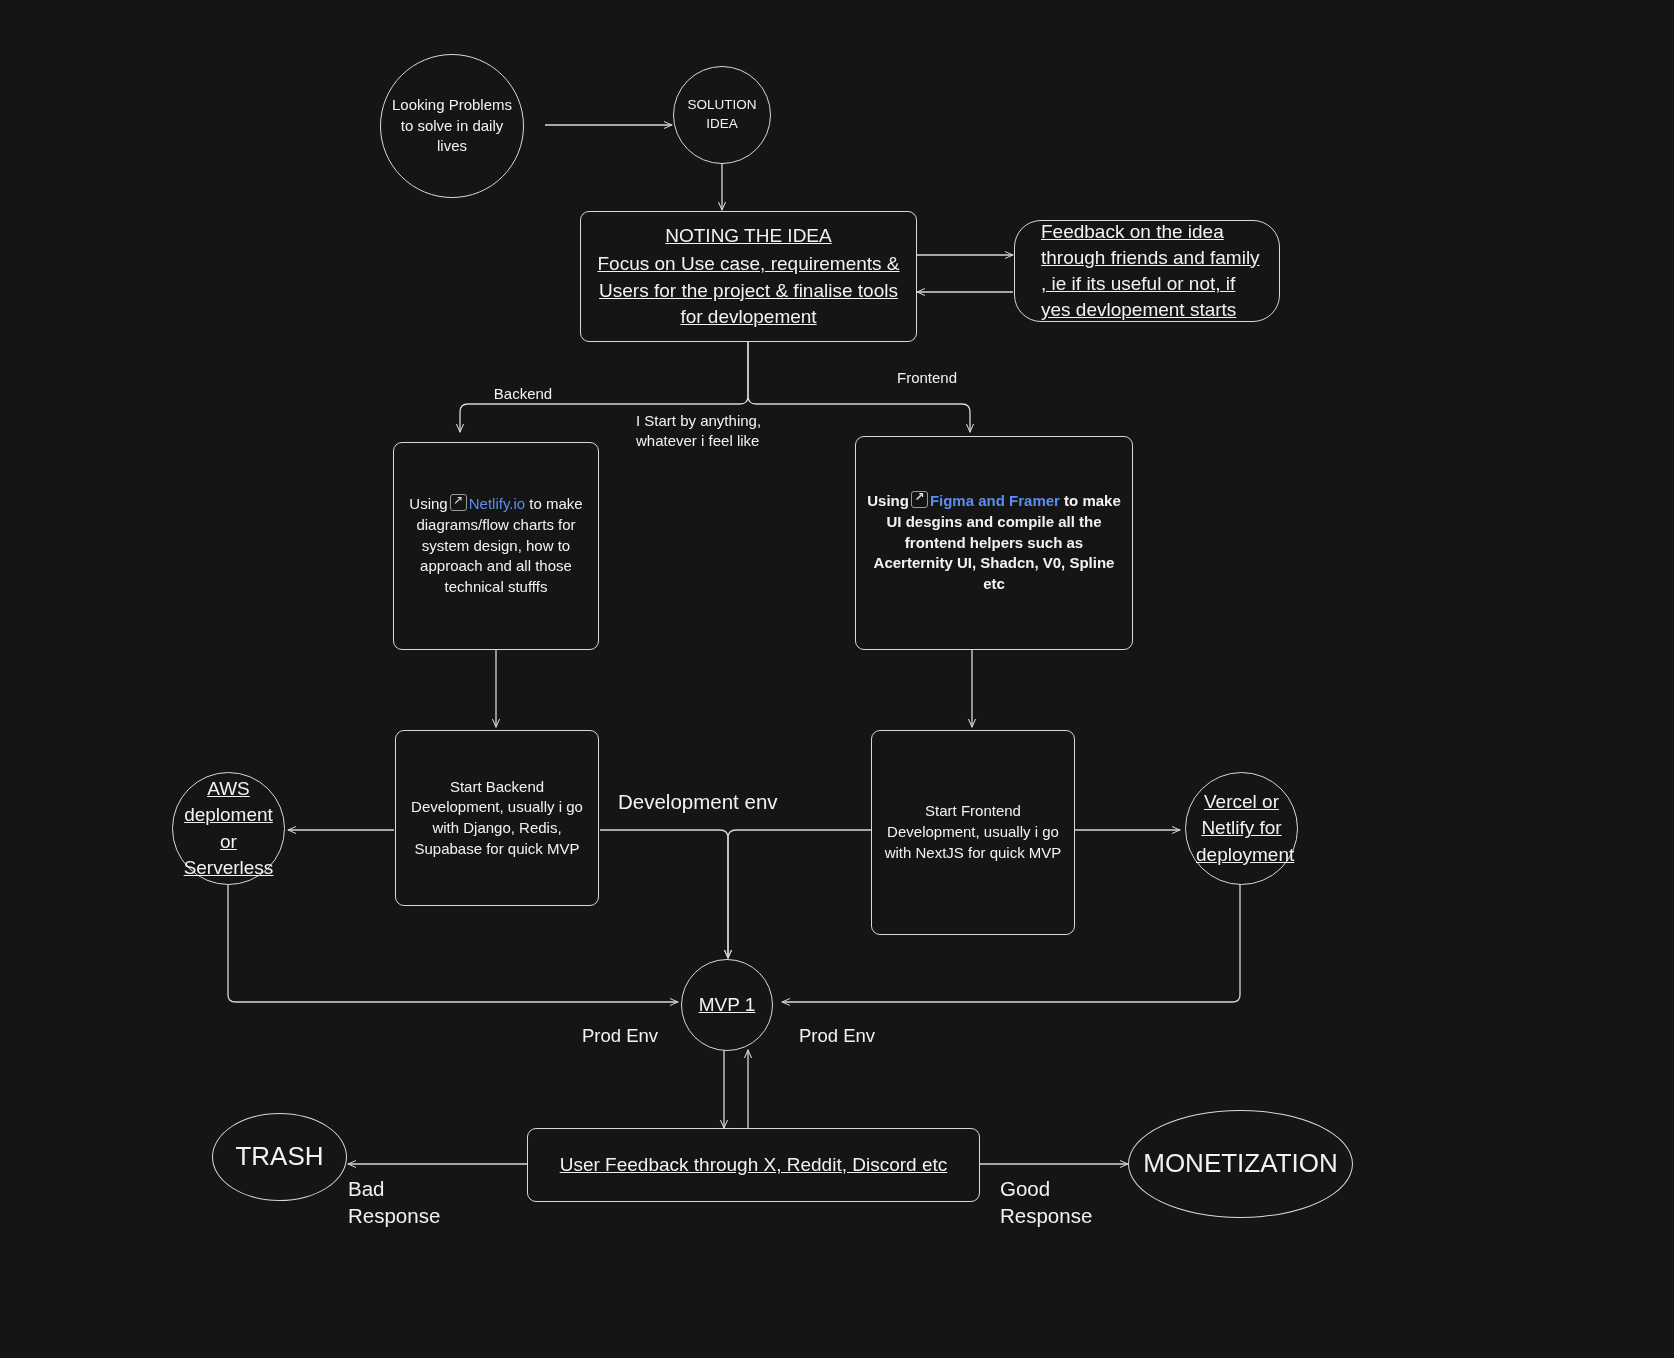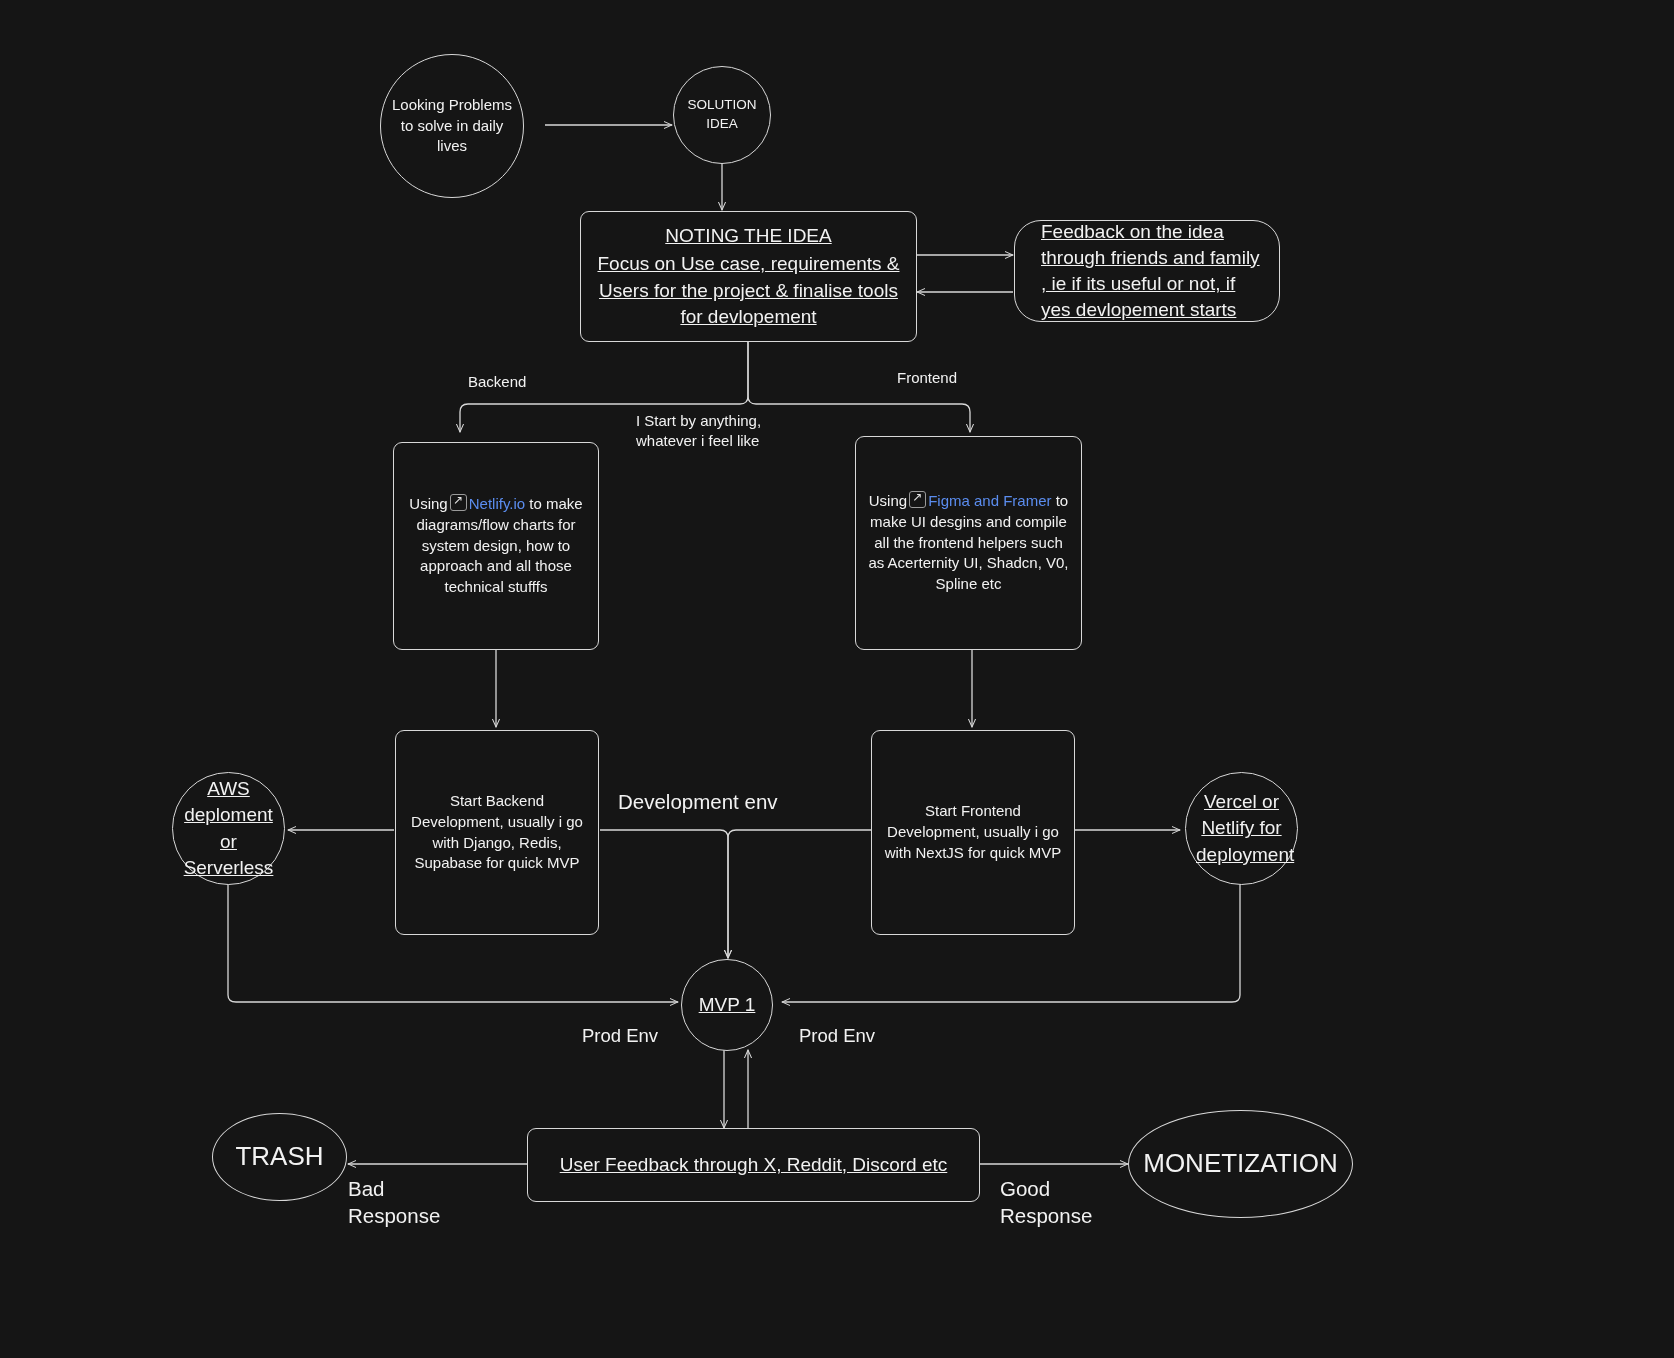--- a/index.html
+++ b/index.html
@@ -142,28 +142,28 @@
     <span class="inner" style="text-align:left;">Feedback on the idea through friends and family , ie if its useful or not, if yes devlopement starts</span>
   </div>
 
   <div class="node rect t15" style="left:393px;top:442px;width:206px;height:208px;">
     <span class="inner">
       <span>Using</span><span class="link-icon"></span><span class="link">Netlify.io</span>
       <span>to make diagrams/flow charts for system design, how to approach and all those technical stufffs</span>
     </span>
   </div>
 
-  <div class="node rect t15" style="left:855px;top:436px;width:227px;height:214px;">
+  <div class="node rect t15" style="left:855px;top:436px;width:278px;height:214px;font-weight:bold;">
     <span class="inner">
       <span>Using</span><span class="link-icon"></span><span class="link">Figma and Framer</span>
       <span>to make UI desgins and compile all the frontend helpers such as Acerternity UI, Shadcn, V0, Spline etc</span>
     </span>
   </div>
 
-  <div class="node rect t15" style="left:395px;top:730px;width:204px;height:205px;">
+  <div class="node rect t15" style="left:395px;top:730px;width:204px;height:176px;">
     <span class="inner">Start Backend Development, usually i go with Django, Redis, Supabase for quick MVP</span>
   </div>
 
   <div class="node rect t15" style="left:871px;top:730px;width:204px;height:205px;">
     <span class="inner">Start Frontend Development, usually i go with NextJS for quick MVP</span>
   </div>
 
   <div class="node circle t14" style="left:172px;top:772px;width:113px;height:113px;">
     <span class="inner">AWS deploment or Serverless</span>
   </div>
@@ -181,21 +181,21 @@
   </div>
 
   <div class="node ellipse t26" style="left:212px;top:1113px;width:135px;height:88px;">
     <span class="inner">TRASH</span>
   </div>
 
   <div class="node ellipse t26" style="left:1128px;top:1110px;width:225px;height:108px;">
     <span class="inner">MONETIZATION</span>
   </div>
 
-  <div class="edge-label t15" style="left:468px;top:372px;width:110px;text-align:left;">Backend</div>
+  <div class="edge-label t15" style="left:468px;top:384px;width:110px;text-align:center;">Backend</div>
 
   <div class="edge-label t15" style="left:897px;top:368px;width:110px;text-align:left;">Frontend</div>
 
   <div class="edge-label t15" style="left:636px;top:411px;width:200px;">I Start by anything,
 whatever i feel like</div>
 
   <div class="edge-label t20" style="left:618px;top:789px;width:240px;">Development env</div>
 
   <div class="edge-label t18" style="left:520px;top:1024px;width:200px;text-align:center;">Prod Env</div>
 

